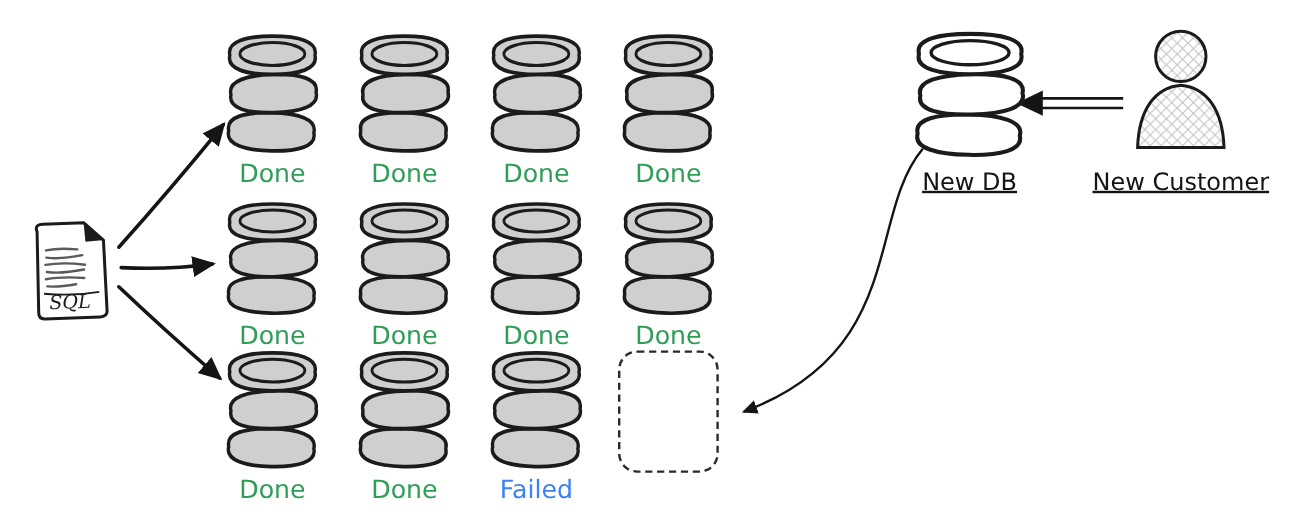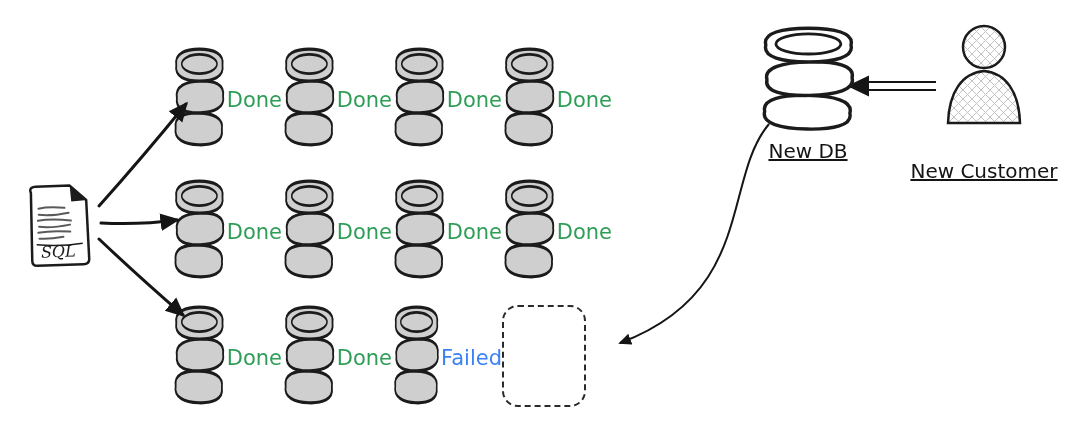--- a/index.html
+++ b/index.html
@@ -5,27 +5,27 @@
   * { box-sizing: border-box; }
   html, body { margin: 0; padding: 0; background: #ffffff; }
   body { font-family: "DejaVu Sans", sans-serif; }
   .canvas { position: relative; width: 1080px; height: 436px; background: #fff; overflow: hidden; }
   .overlay { position: absolute; inset: 0; width: 100%; height: 100%; z-index: 3; pointer-events: none; }
   .grid {
     position: absolute; left: 172px; top: 28px; z-index: 2;
     display: grid; grid-template-columns: repeat(4, 110px);
     grid-template-rows: 140px 124px 128px;
   }
-  .cell { display: flex; align-items: center; }
+  .cell { display: flex; flex-direction: column; align-items: center; }
   svg.db { width: 84px; height: 102px; --db-fill: #cfcfcf; display: block; }
   .status { font-size: 21px; line-height: 24px; margin-top: 3px; font-weight: 500; }
   .dashed-box { width: 84px; height: 102px; border: 2.5px dashed #2a2a2a; border-radius: 16px; }
   .label { position: absolute; z-index: 2; font-size: 20px; font-weight: 500; color: #141414; text-align: center; text-decoration: underline; }
   .new-db-label { left: 745px; top: 139px; width: 126px; }
-  .customer-label { left: 900px; top: 139px; width: 168px; margin-top: 20px; }
+  .customer-label { left: 900px; top: 139px; width: 168px; }
 </style>
 </head>
 <body>
 
 <div class="canvas">
 
   <svg class="overlay" viewBox="0 0 1080 436" aria-hidden="true">
     <defs>
       <marker id="ah" viewBox="0 0 10 10" refX="8.5" refY="5" markerWidth="6.5" markerHeight="6.5" orient="auto">
         <path d="M0 0.5 L10 5 L0 9.5 Z" fill="#151515"></path>

